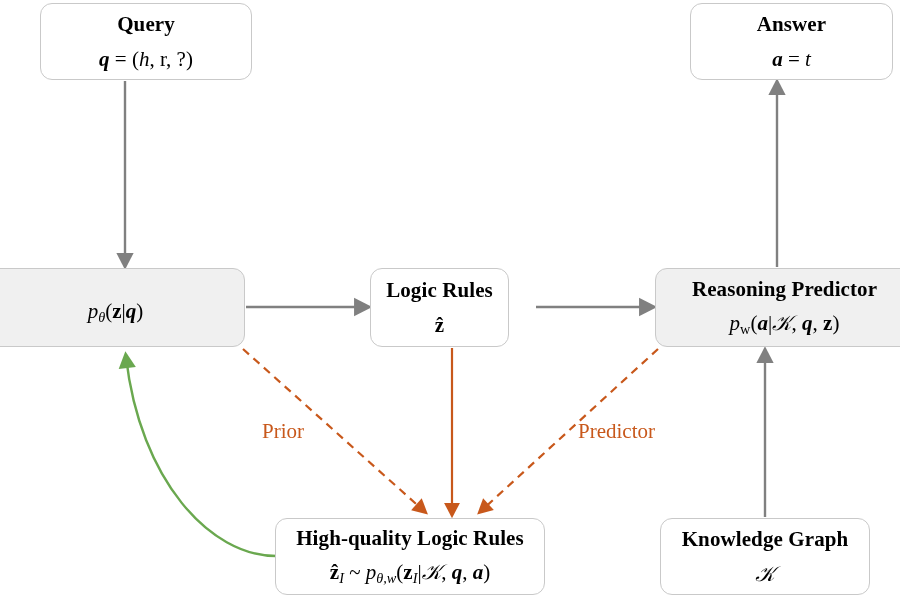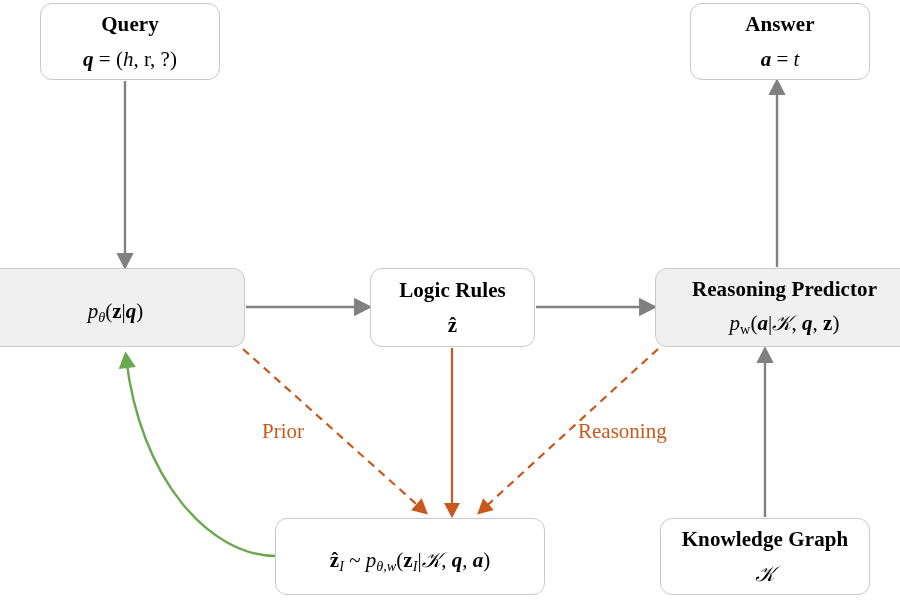--- a/index.html
+++ b/index.html
@@ -22,24 +22,24 @@
     font-weight:bold;font-size:21px;color:#000;letter-spacing:.1px;
     white-space:nowrap;
   }
   .node .frm{
     font-size:21px;color:#000;margin-top:10px;white-space:nowrap;
     font-family:"Liberation Serif", serif;
   }
   .filled{background:#f0f0f0;}
 
   
-  #node-query      {left:40px; top:3px;   width:180px;height:77px;}
-  #node-answer     {left:690px;top:3px;   width:180px;height:77px;}
+  #node-query      {left:40px; top:3px;   width:212px;height:77px;}
+  #node-answer     {left:690px;top:3px;   width:203px;height:77px;}
   #node-rulegen    {left:-14px;top:268px; width:259px;height:79px;}
-  #node-logicrules {left:370px;top:268px; width:165px;height:79px;}
+  #node-logicrules {left:370px;top:268px; width:139px;height:79px;}
   #node-predictor  {left:655px;top:268px; width:259px;height:79px;}
   #node-hqrules    {left:275px;top:518px; width:270px;height:77px;}
   #node-kg         {left:660px;top:518px; width:210px;height:77px;}
 
   .math{font-style:normal;}
   .it{font-style:italic;}
   .bi{font-style:italic;font-weight:bold;}
   .b{font-weight:bold;}
   .sub{font-size:.68em;vertical-align:-.28em;font-style:italic;}
   .subu{font-size:.68em;vertical-align:-.28em;font-style:normal;}
@@ -116,28 +116,29 @@
   </div>
 
   <div class="node filled" id="node-predictor">
     <div class="ttl">Reasoning Predictor</div>
     <div class="frm">
       <span class="it">p</span><span class="subu">w</span><span class="math">(</span><span class="bi">a</span><span class="math">|</span><span class="it">𝒦</span><span class="math">, </span><span class="bi">q</span><span class="math">, </span><span class="b">z</span><span class="math">)</span>
     </div>
   </div>
 
   <div class="node" id="node-hqrules">
+    <div class="ttl">High-quality Logic Rules</div>
     <div class="frm">
       <span class="b">ẑ</span><span class="sub">I</span><span class="math"> ~ </span><span class="it">p</span><span class="sub">θ,w</span><span class="math">(</span><span class="b">z</span><span class="sub">I</span><span class="math">|</span><span class="it">𝒦</span><span class="math">, </span><span class="bi">q</span><span class="math">, </span><span class="bi">a</span><span class="math">)</span>
     </div>
   </div>
 
   <div class="node" id="node-kg">
     <div class="ttl">Knowledge Graph</div>
     <div class="frm">
       <span class="it">𝒦</span>
     </div>
   </div>
 
   <div class="edge-label" id="label-prior">Prior</div>
-  <div class="edge-label" id="label-likelihood">Reasoning</div>
+  <div class="edge-label" id="label-likelihood">Predictor</div>
 
 </div>
 
 </body></html>

